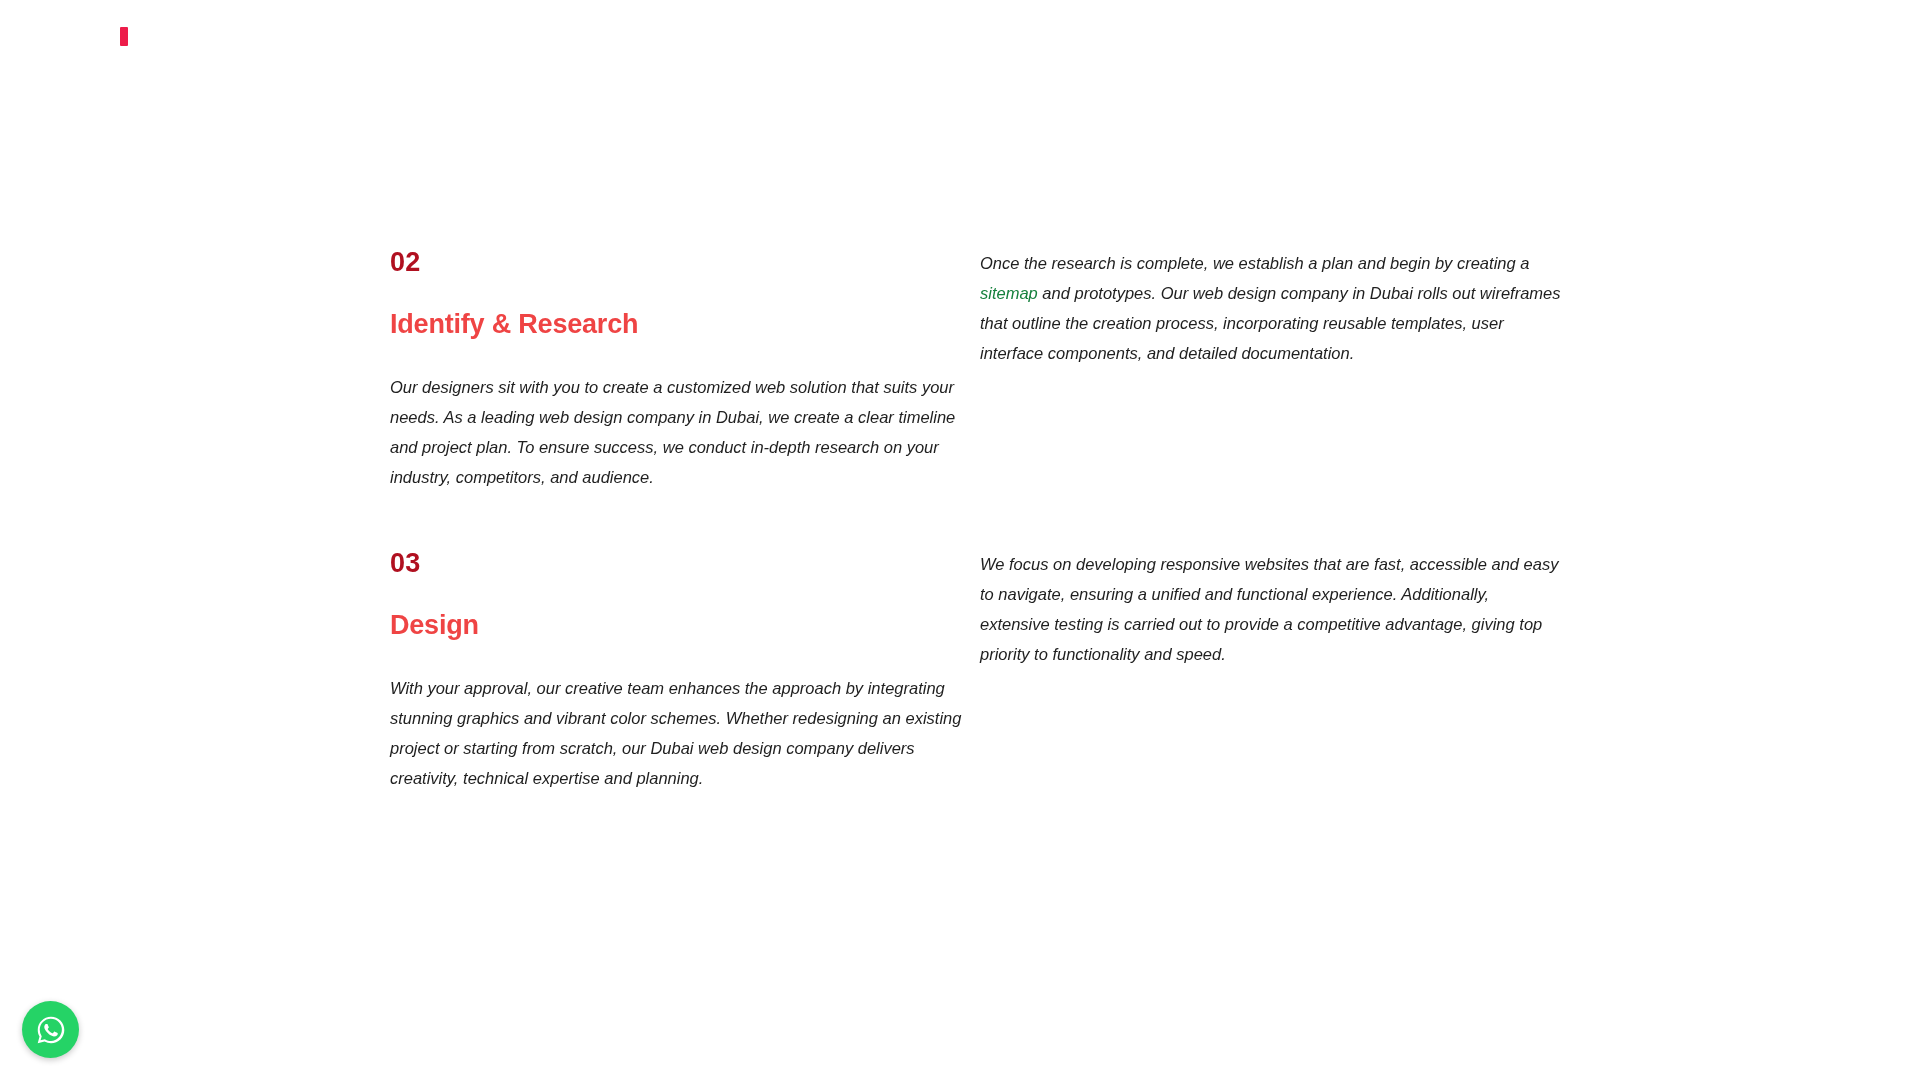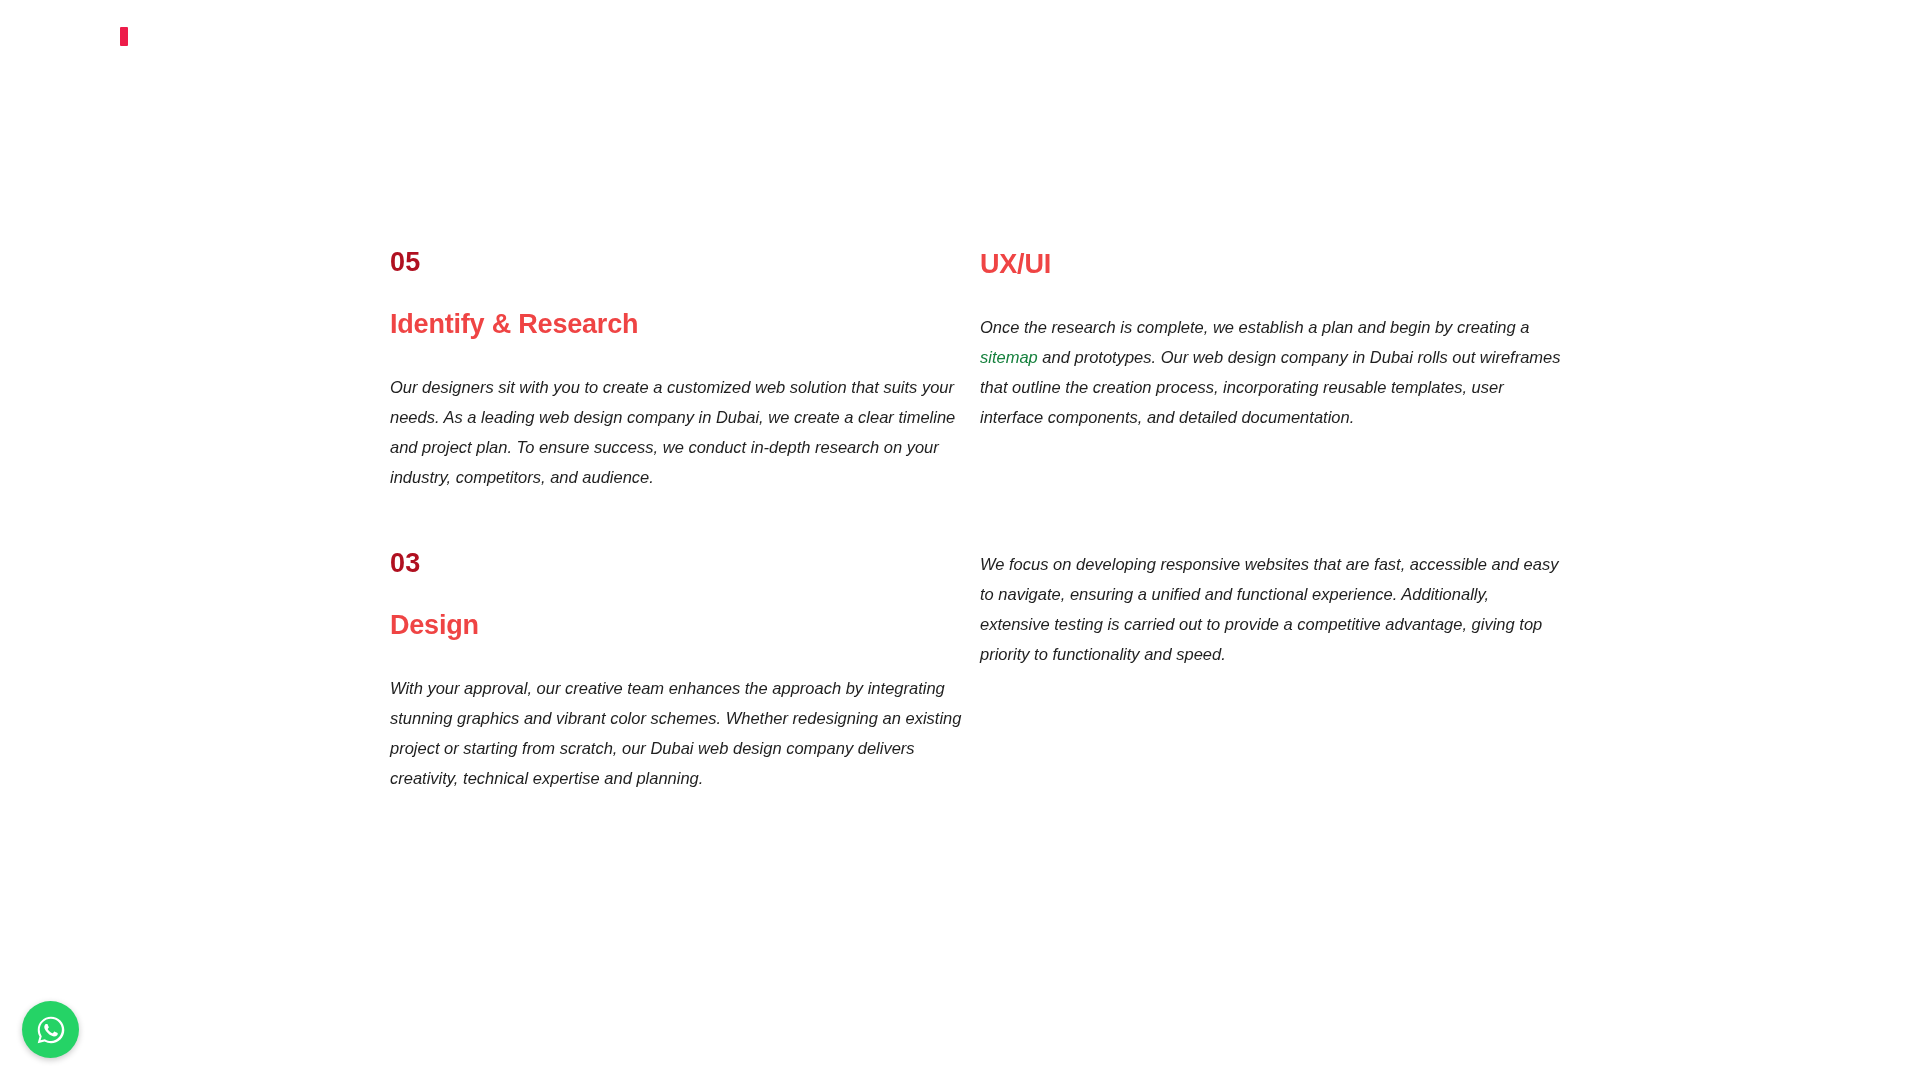--- a/index.html
+++ b/index.html
@@ -106,29 +106,28 @@
 </style>
 </head>
 <body>
 
 <div class="logo-bar"></div>
 
 <section class="process-section">
   <div class="process-grid">
 
     <div class="process-card">
-      <div class="card-number">05</div>
+      <div class="card-number">02</div>
       <h3 class="card-title">Identify &amp; Research</h3>
       <p class="card-body">
         <span>Our designers sit with you to create a customized web solution that suits your needs. As a leading web design company in Dubai, we create a clear timeline and project plan. To ensure success, we conduct in-depth research on your industry, competitors, and audience.</span>
       </p>
     </div>
 
     <div class="process-card">
-      <h3 class="card-title">UX/UI</h3>
       <p class="card-body"><span>Once the research is complete, we establish a plan and begin by creating a </span><a class="inline-link" href="#">sitemap</a><span> and prototypes. Our web design company in Dubai rolls out wireframes that outline the creation process, incorporating reusable templates, user interface components, and detailed documentation.</span></p>
     </div>
 
     <div class="process-card">
       <div class="card-number">03</div>
       <h3 class="card-title">Design</h3>
       <p class="card-body">
         <span>With your approval, our creative team enhances the approach by integrating stunning graphics and vibrant color schemes. Whether redesigning an existing project or starting from scratch, our Dubai web design company delivers creativity, technical expertise and planning.</span>
       </p>
     </div>

